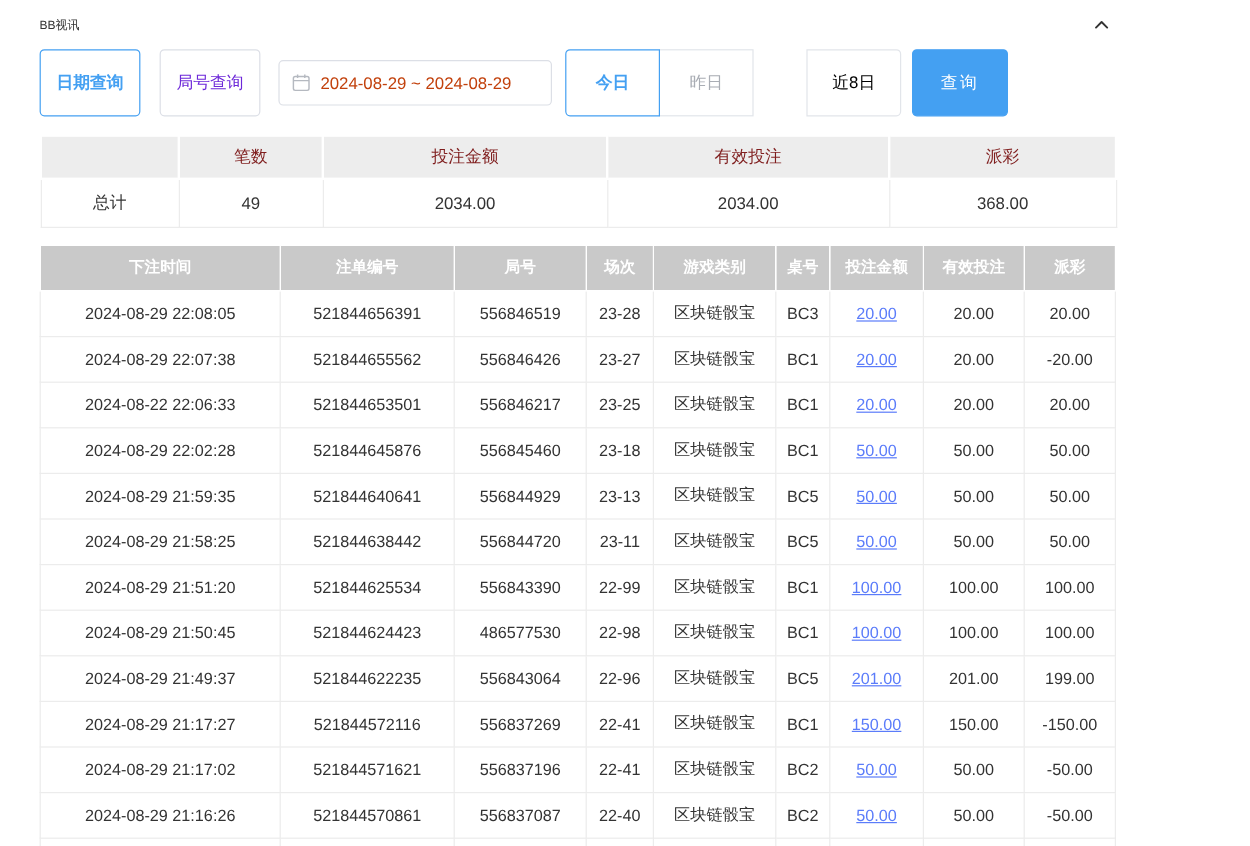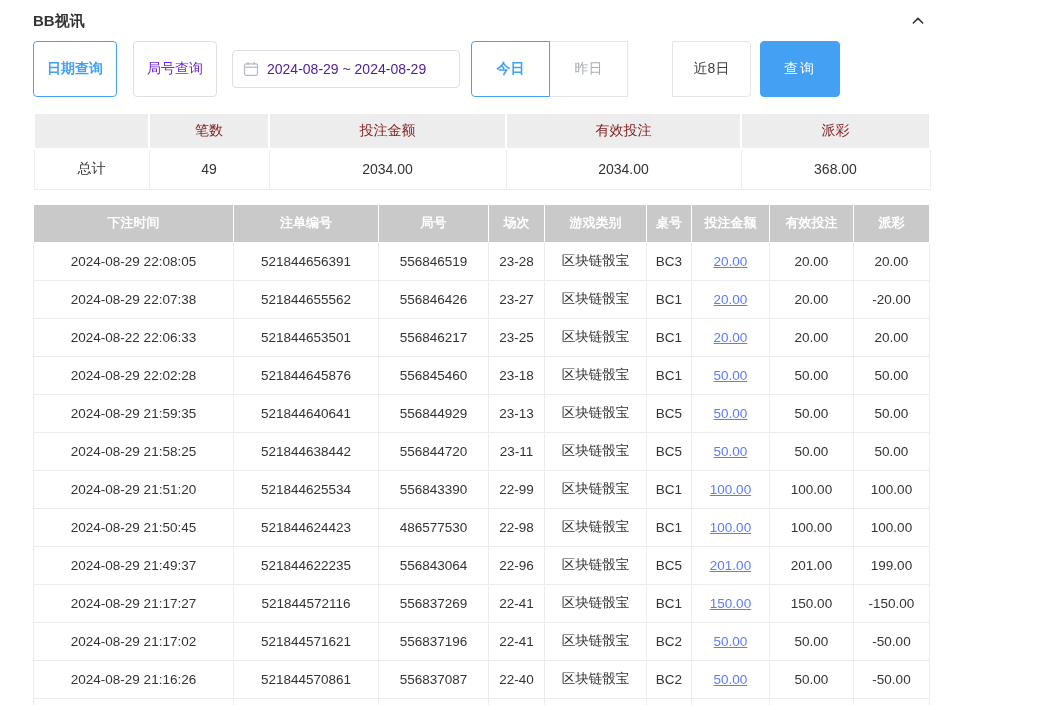--- a/index.html
+++ b/index.html
@@ -13,40 +13,40 @@
   }
   *{box-sizing:border-box;}
   html,body{margin:0;padding:0;}
   body{
     width:1042px;height:705px;overflow:hidden;background:#fff;
     font-family:"Liberation Sans","DejaVu Sans",sans-serif;
     color:var(--text);font-size:14px;
   }
   .panel{padding:8px 0 0 33px;width:1042px;}
   .panel-header{width:896px;height:26px;display:flex;align-items:center;justify-content:space-between;}
-  .panel-title{font-size:15px;font-weight:700;color:#333;}
+  .panel-title{font-size:10px;font-weight:400;color:#333;}
   .collapse-btn{width:22px;height:22px;display:flex;align-items:center;justify-content:center;cursor:pointer;}
 
   .filter-bar{margin-top:16px;display:flex;align-items:center;height:38px;width:1000px;}
   .btn{height:56px;border-radius:4px;background:#fff;font-size:14px;cursor:pointer;
        font-family:inherit;display:inline-flex;align-items:center;justify-content:center;}
   .tab-btn{border:1px solid #dcdfe6;color:#6d28d9;width:84px;}
   .tab-btn.active{border:1px solid var(--accent);color:var(--accent);font-weight:700;}
   .tab-btn + .tab-btn{margin-left:16px;}
   .date-range{margin-left:15px;width:228px;height:38px;border:1px solid #dcdfe6;border-radius:4px;
        display:flex;align-items:center;padding:0 10px;cursor:pointer;background:#fff;}
   .cal-icon{display:flex;align-items:center;margin-right:8px;}
-  .date-text{color:#4c1d95;font-size:14px;white-space:nowrap;}
+  .date-text{color:#c2410c;font-size:14px;white-space:nowrap;}
   .quick-group{margin-left:11px;display:flex;}
   .quick{width:79px;border:1px solid #e2e5ea;border-radius:0;color:#a9adb4;background:#fff;}
   .quick + .quick{margin-left:-1px;}
   .quick:first-child{border-radius:4px 0 0 4px;}
   .quick:last-child{border-radius:0 4px 4px 0;}
   .quick.active{border:1px solid var(--accent);color:var(--accent);position:relative;z-index:2;font-weight:700;}
-  .quick.muted{color:#404040;margin-left:44px;}
+  .quick.muted{color:#000000;margin-left:44px;}
   .search-btn{margin-left:9px;width:80px;background:var(--accent);border:1px solid var(--accent);color:#fff;letter-spacing:2px;text-align:right;}
 
   table{border-collapse:collapse;table-layout:fixed;}
   .summary{margin-top:24px;width:896px;}
   .summary th{
     background:var(--sum-bg);height:36px;font-weight:400;color:#7f1d1d;font-size:14px;
     border:2px solid #fff;text-align:center;
   }
   .summary td{
     height:40px;text-align:center;border:1px solid var(--border);font-size:14px;background:#fff;

